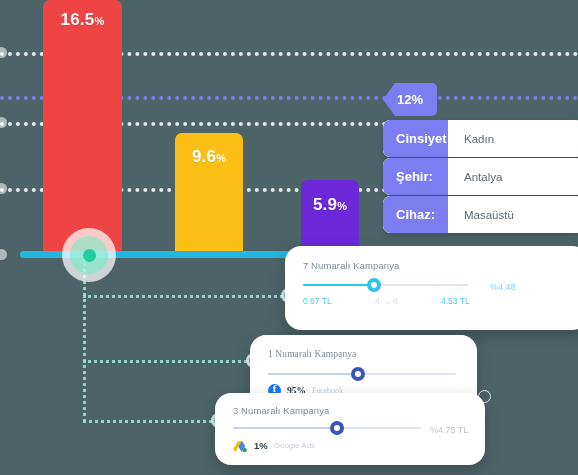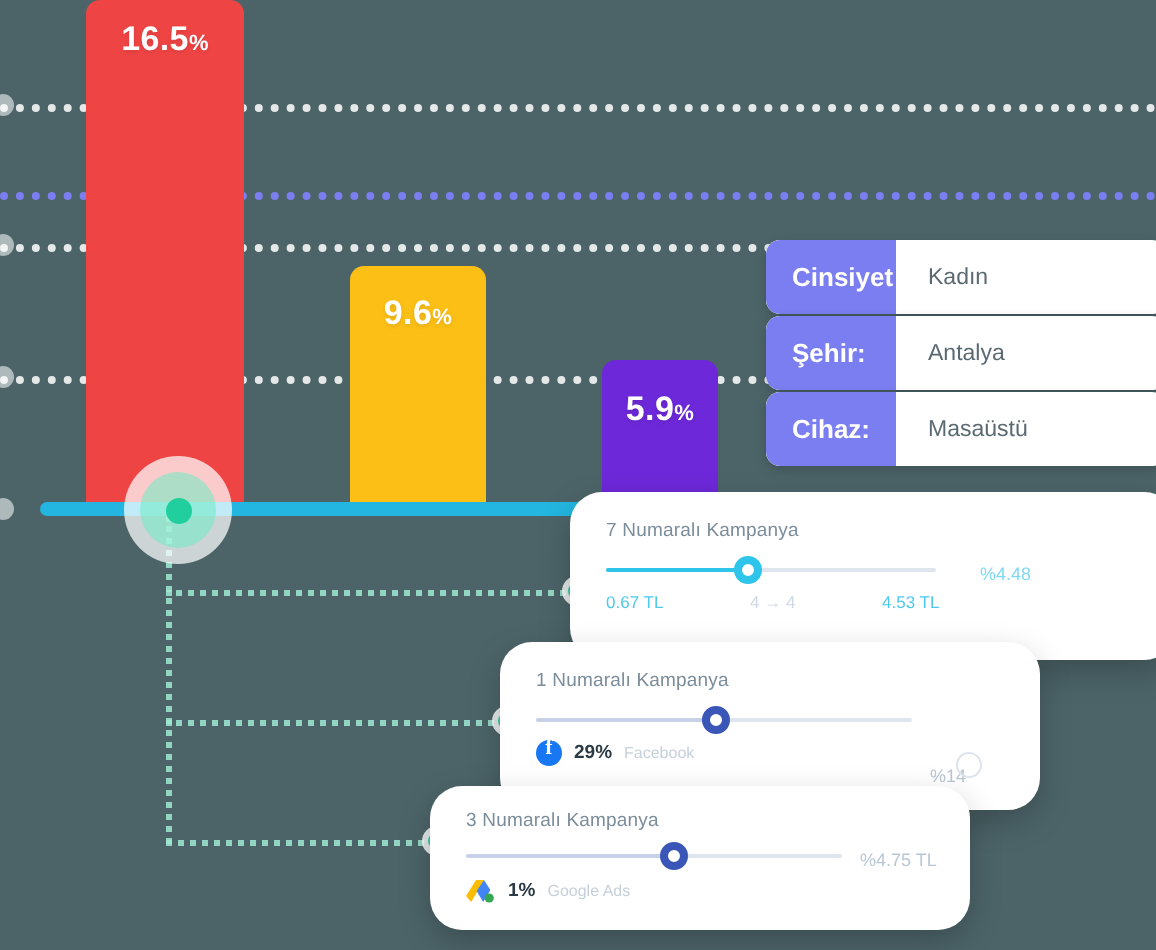--- a/index.html
+++ b/index.html
@@ -114,20 +114,21 @@
   </div>
 
   <div class="bar" style="left:301px;top:180px;width:58px;height:74px;background:#6d28d9;">
     <div class="bar-label" style="top:15px;">
       <span>5.9</span><span class="pct">%</span>
     </div>
   </div>
 
   <div id="baseline"></div>
 
+  <div id="badge12">12%</div>
 
   <div class="attr-row" style="left:383px;top:120px;width:200px;">
     <div class="attr-key">Cinsiyet</div>
     <div class="attr-val">Kadın</div>
   </div>
   <div class="attr-row" style="left:383px;top:158px;width:200px;">
     <div class="attr-key">Şehir:</div>
     <div class="attr-val">Antalya</div>
   </div>
   <div class="attr-row" style="left:383px;top:196px;width:200px;">
@@ -152,28 +153,28 @@
     <div class="card-title" style="left:18px;top:14px;">7 Numaralı Kampanya</div>
     <div class="slider-track" style="left:18px;top:38px;width:165px;"></div>
     <div class="slider-fill" style="left:18px;top:38px;width:71px;background:#2fc4ea;"></div>
     <div class="slider-knob" style="left:82px;top:32px;"></div>
     <div class="scale-txt" style="left:18px;top:50px;color:#4ec9ec;">0.67 TL</div>
     <div class="scale-txt" style="left:90px;top:50px;color:#cfd8e2;">4 → 4</div>
     <div class="scale-txt" style="left:156px;top:50px;color:#4ec9ec;">4.53 TL</div>
     <div class="right-pct" style="left:205px;top:36px;color:#7fd9f0;">%4.48</div>
   </div>
 
-  <div class="card" style="left:250px;top:321px;width:270px;height:84px;">
+  <div class="card" style="left:250px;top:335px;width:227px;height:84px;font-family:Liberation Serif, serif;">
     <div class="card-title" style="left:18px;top:14px;">1 Numaralı Kampanya</div>
     <div class="slider-track" style="left:18px;top:38px;width:188px;"></div>
     <div class="slider-fill" style="left:18px;top:38px;width:90px;background:#c7d2e8;"></div>
     <div class="slider-knob blue" style="left:101px;top:32px;"></div>
     <div class="src-row" style="left:18px;top:49px;">
       <span class="fb"></span>
-      <span class="src-pct">29%</span>
+      <span class="src-pct">95%</span>
       <span class="src-name">Facebook</span>
     </div>
     <div class="right-pct" style="left:215px;top:36px;color:#b9c6d4;margin-top:26px;">%14</div>
     <div class="ring" style="left:228px;top:55px;"></div>
   </div>
 
   <div class="card" style="left:215px;top:393px;width:270px;height:72px;">
     <div class="card-title" style="left:18px;top:12px;">3 Numaralı Kampanya</div>
     <div class="slider-track" style="left:18px;top:34px;width:188px;"></div>
     <div class="slider-fill" style="left:18px;top:34px;width:103px;background:#c7d2e8;"></div>

